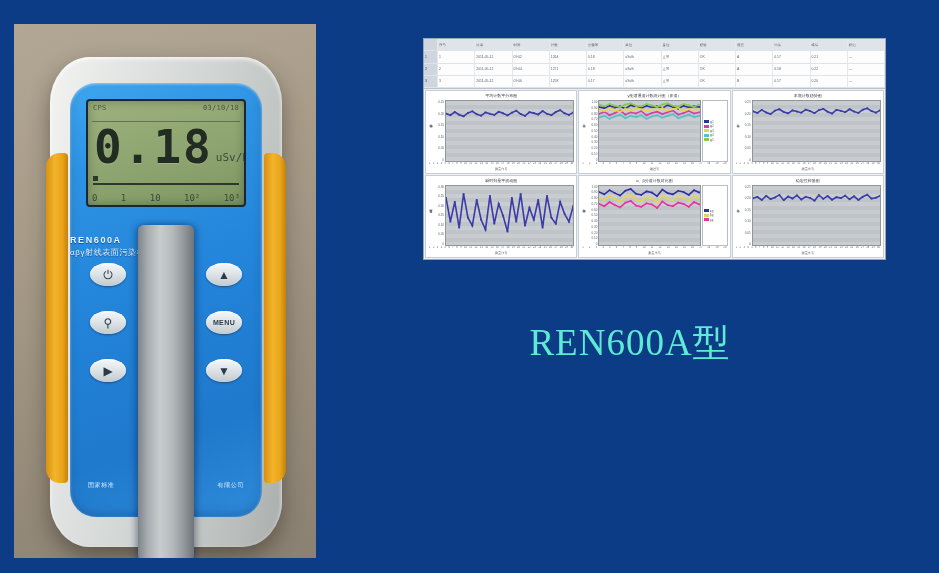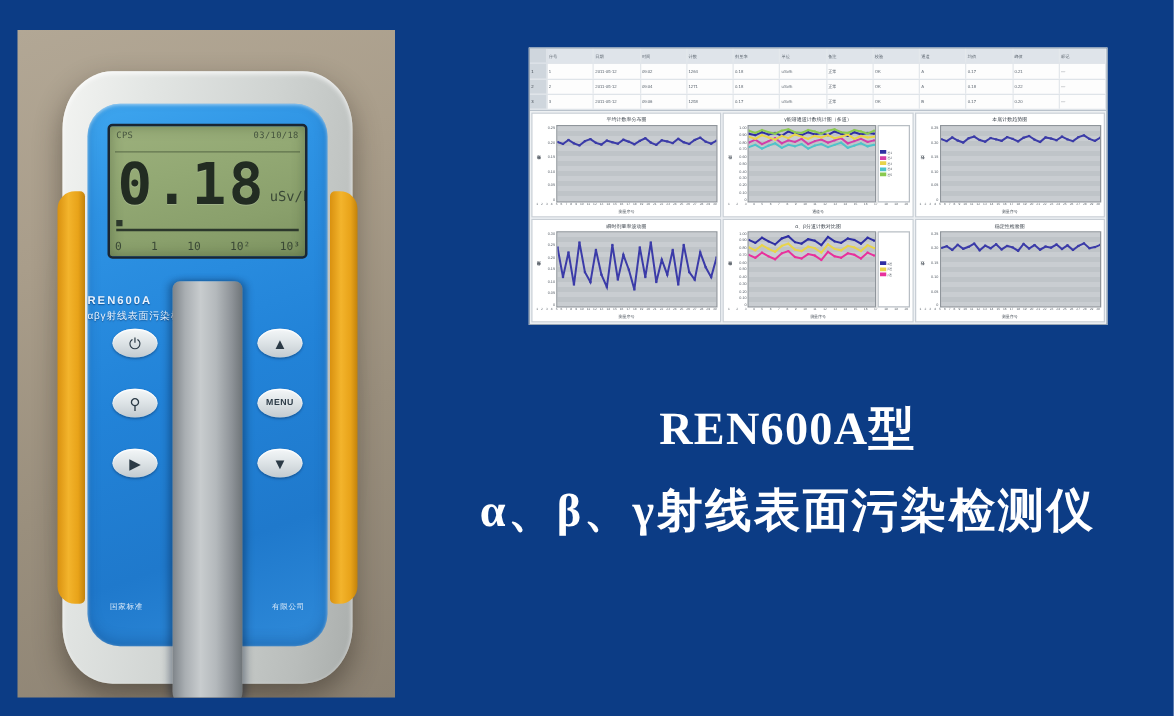--- a/index.html
+++ b/index.html
@@ -239,23 +239,22 @@
   }
   .legend-row { display: flex; align-items: center; gap: 1px; }
   .legend-sw { width: 5px; height: 2.6px; flex: 0 0 auto; }
   .legend-tx { font-size: 2.6px; color: #4a525b; white-space: nowrap; overflow: hidden; }
 
   
   #title-block {
     position: absolute;
     left: 330px; top: 318px;
     width: 600px;
-    color: #ffffff;
+    color: #5eead4;
     text-align: center;
-    font-weight: bold;
   }
   #title-line1 {
     font-family: "Liberation Serif", serif;
     font-size: 37px; letter-spacing: 1px;
     margin-bottom: 16px;
   }
   #title-line2 {
     font-family: "Liberation Serif", serif;
     font-size: 37px; letter-spacing: 2px;
   }
@@ -1023,16 +1022,15 @@
             <span>29</span>
             <span>30</span>
           </div>
           <div class="x-axis-label">测量序号</div>
         </div>
     </div>
   </div>
 
   <div id="title-block">
     <div id="title-line1">REN600A型</div>
-    <div id="title-line2">α、β、γ射线表面污染检测仪</div>
   </div>
 
 </div>
 
 </body></html>

